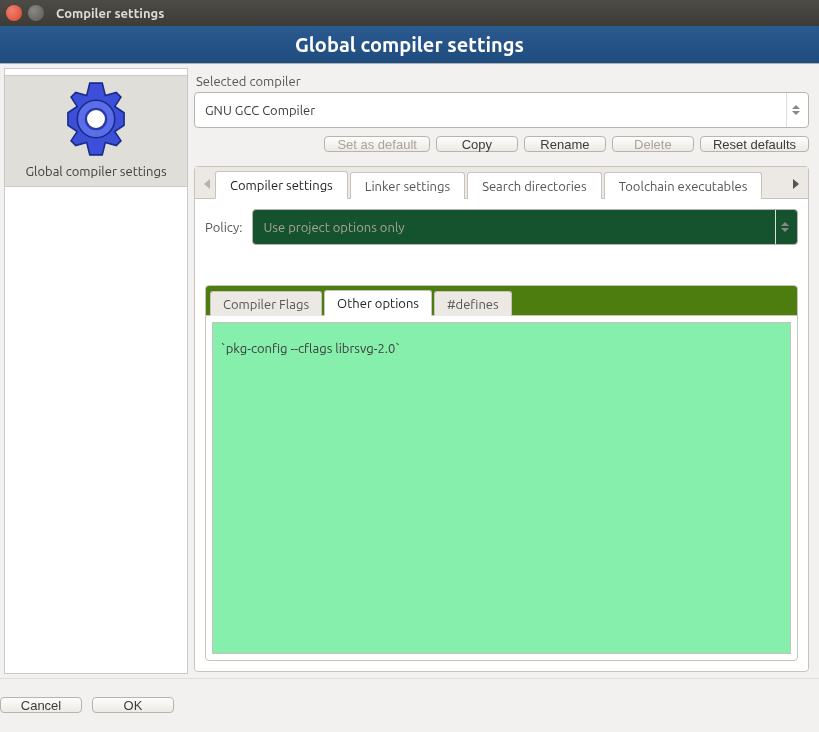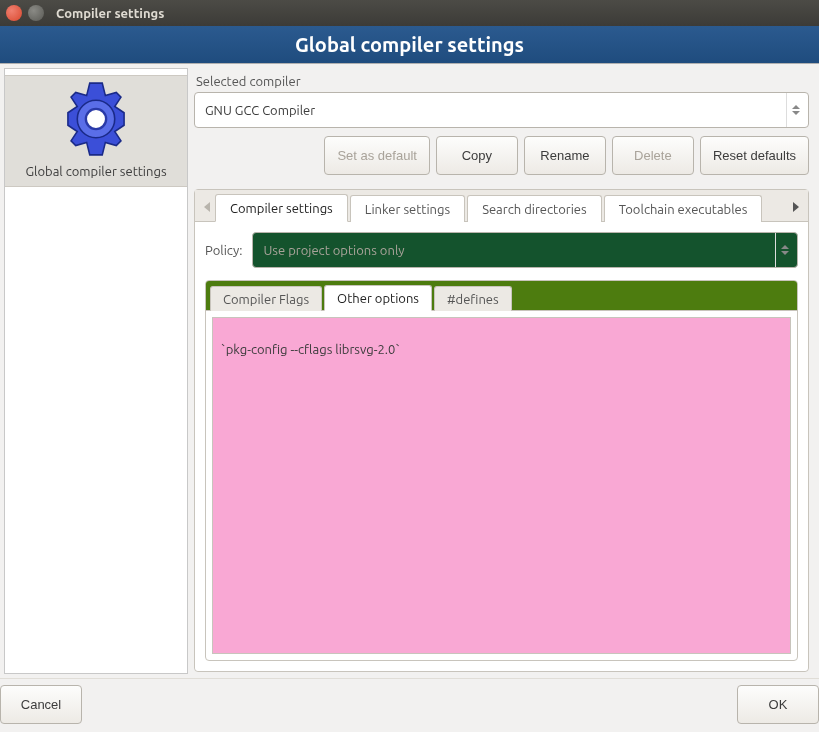--- a/index.html
+++ b/index.html
@@ -95,21 +95,21 @@
 }
 .tri-up, .tri-down {
   width:0; height:0; border-left:4px solid transparent; border-right:4px solid transparent;
 }
 .tri-up { border-bottom:4px solid #888; margin-bottom:2px;}
 .tri-down { border-top:4px solid #888; }
 
 .btn-row { display:flex; justify-content:flex-end; gap:6px; margin-top:8px; }
 .btn {
   min-width: 82px;
-  height: 39px;
+  height: 16px;
   border: 1px solid #b8b4ac;
   border-radius: 4px;
   background: linear-gradient(to bottom, #fdfdfc, #edeae5);
   color: #3c3c3c;
   font-size: 13px;
   padding: 0 12px;
   cursor: pointer;
 }
 .btn.disabled { color: #a9a39a; cursor: default; }
 
@@ -157,20 +157,21 @@
 }
 .tab-scroll.right { margin-left:auto; }
 
 .tab-body {
   background:#fff;
   flex:1;
   padding: 10px;
   display:flex;
   flex-direction:column;
   border-radius: 0 0 4px 4px;
+  gap: 28px;
 }
 
 .policy-row { display:flex; align-items:center; gap:10px; margin-bottom:12px; }
 .policy-label { color:#555; }
 .policy-combo { flex:1; }
 .policy-combo.disabled .combo-text { color:#a9a39a; }
 .policy-combo.disabled { background:#14532d; }
 
 .subtabs-wrap {
   border: 1px solid #c8c4bc;
@@ -199,35 +200,35 @@
   cursor:pointer;
   position:relative;
   top:1px;
 }
 .subtab.active { background:#fff; color:#222; border-bottom:1px solid #fff; }
 
 .textarea {
   flex:1;
   margin:6px;
   border:1px solid #c8c4bc;
-  background:#f9a8d4;
-  padding:24px 8px;
+  background:#86efac;
+  padding:18px 8px;
   font-family: inherit;
   font-size:13px;
   color:#3c3c3c;
   resize:none;
   outline:none;
   white-space: pre;
 }
 
 .footer {
   height: 52px;
   display:flex;
   align-items:center;
-  justify-content:space-between;
+  justify-content:flex-start;
   gap:10px;
   border-top: 1px solid #e0ddd7;
 }
 
 
 .gear-blue svg path.teeth { fill:#3b4fd8; }
 .gear-blue svg circle.inner { fill:#fff; stroke:#2a3aa8; stroke-width:3; }
 .gear-grey svg path.teeth { fill:#9e9a92; }
 .gear-grey svg .box { fill:#e8e6e1; stroke:#b0aca4; }
 </style>

